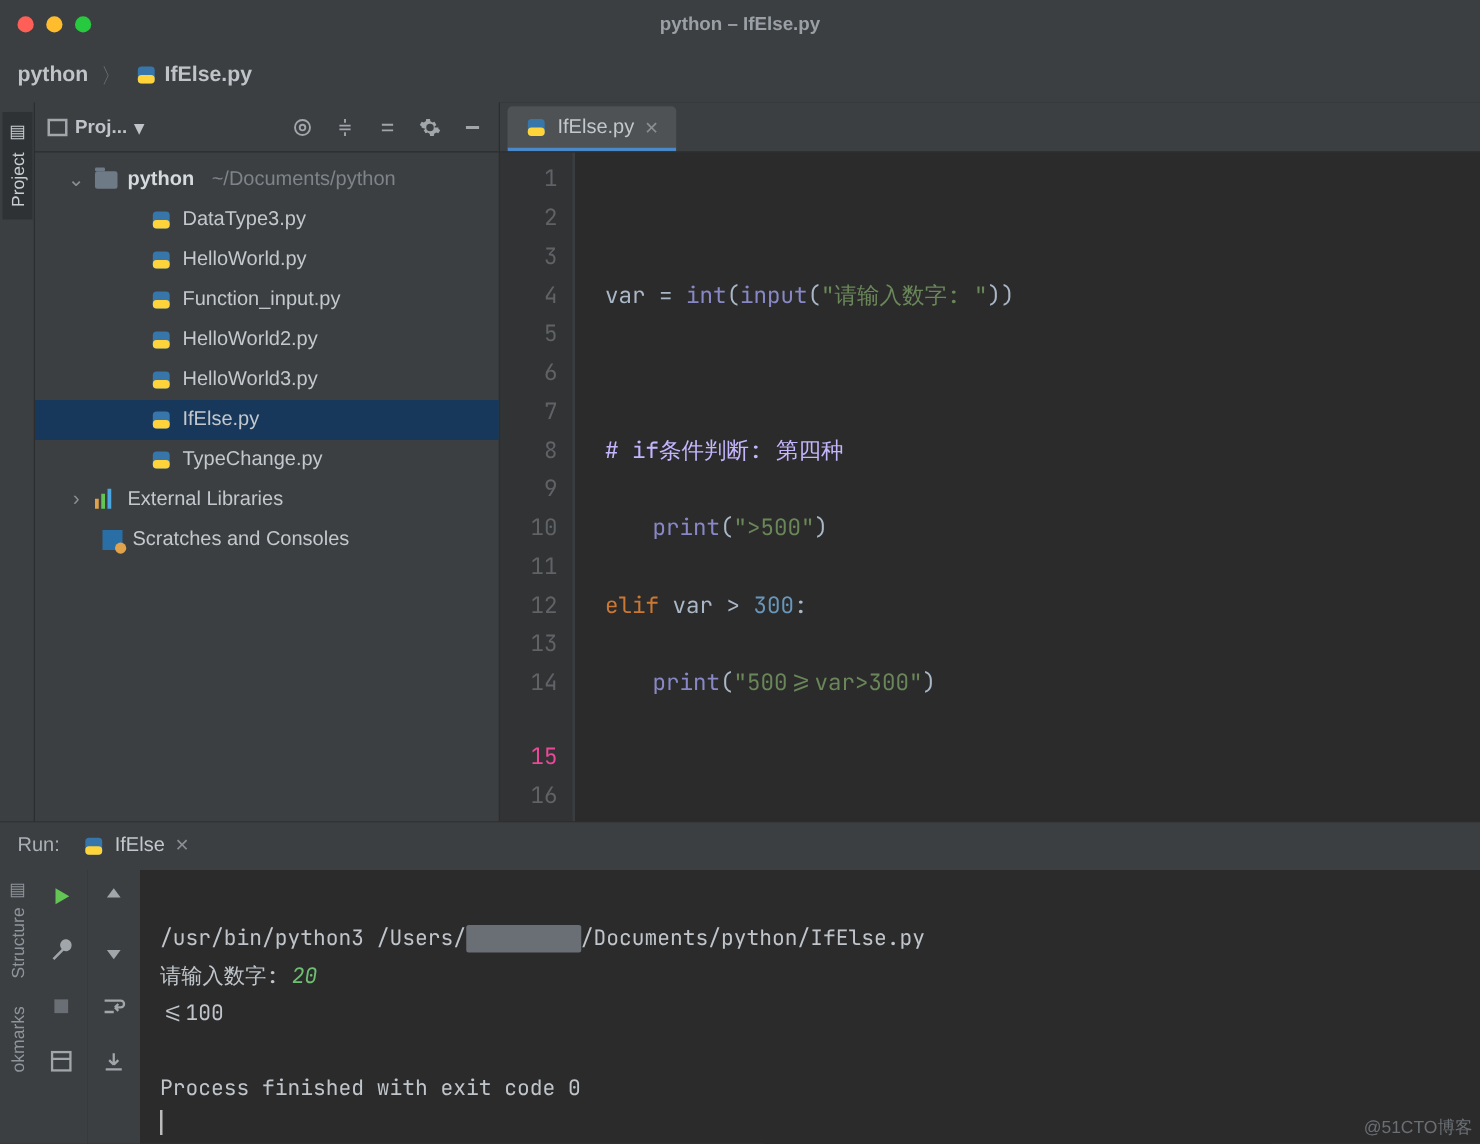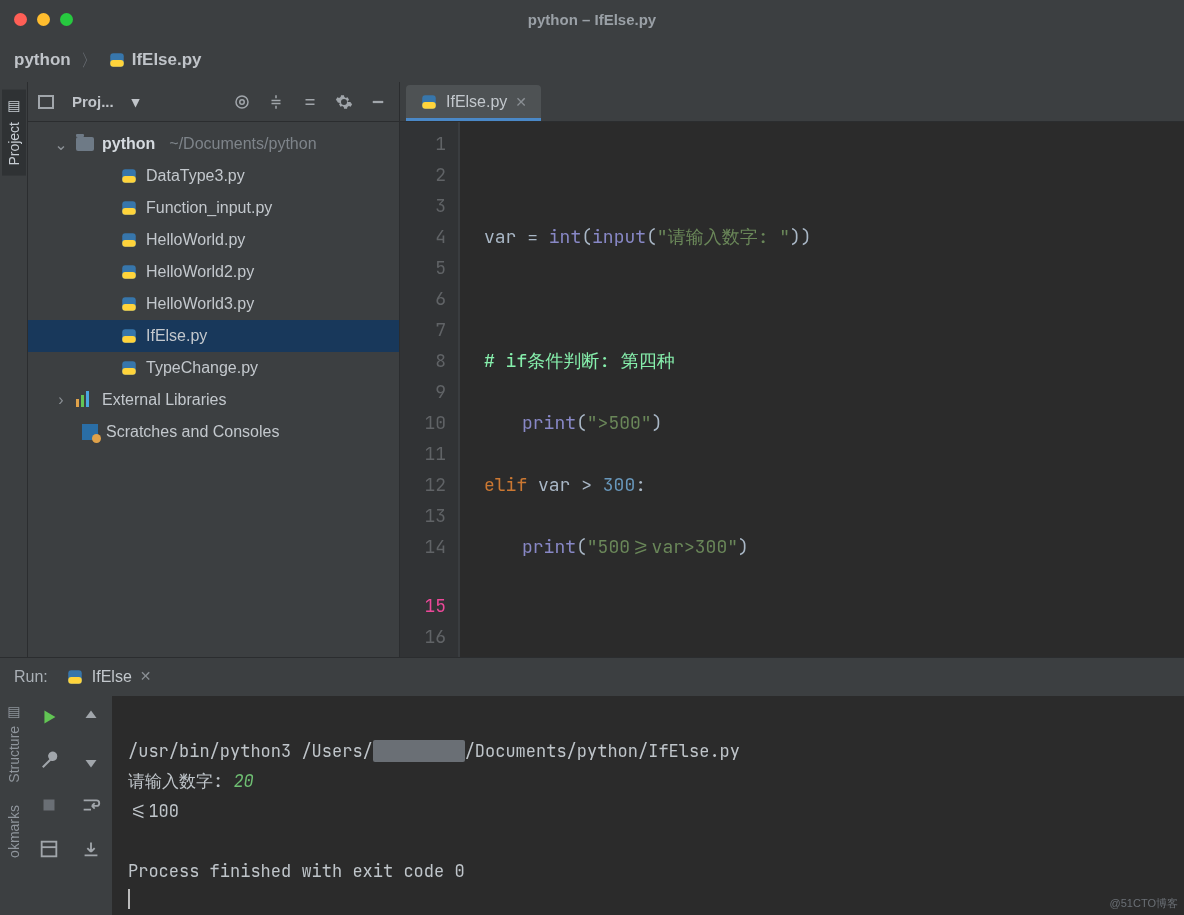--- a/index.html
+++ b/index.html
@@ -42,21 +42,21 @@
 }
 .rail-tab.active { background: #2f3234; color: #c8ced4; }
 .project-panel {
   width: 372px; background: #3c3f41; border-right: 1px solid #2b2d2f;
   display: flex; flex-direction: column;
 }
 .panel-header {
   height: 40px; display: flex; align-items: center; gap: 12px;
   padding: 0 10px; border-bottom: 1px solid #2b2d2f;
 }
-.panel-title { display: flex; align-items: center; gap: 18px; font-weight: 600; color: #c0c4c9; flex: 1; }
+.panel-title { display: flex; align-items: center; gap: 6px; font-weight: 600; color: #c0c4c9; flex: 1; }
 .tool-icon { width: 22px; height: 22px; display: inline-flex; align-items: center; justify-content: center; color: #a1a6ab; cursor: pointer; }
 .tool-icon svg { width: 18px; height: 18px; }
 .tree { padding: 6px 0; font-size: 16px; }
 .tree-row {
   display: flex; align-items: center; height: 32px; padding: 0 8px;
   gap: 8px; cursor: pointer; white-space: nowrap;
 }
 .tree-row.indent-1 { padding-left: 26px; }
 .tree-row.indent-2 { padding-left: 92px; }
 .tree-row.selected { background: #2f65ca22; background: #0d3a6b; background: #2f4a6f; }
@@ -91,21 +91,21 @@
 .gutter .ln.current { color: #ec4899; margin-top: 28px; }
 .code {
   flex: 1; background: #2b2b2b; padding: 6px 0 6px 24px;
   line-height: 31px; color: #a9b7c6; white-space: pre;
   position: relative;
 }
 .kw { color: #cc7832; }
 .fn { color: #8888c6; }
 .str { color: #6a8759; }
 .num { color: #6897bb; }
-.cmt { color: #86efac; margin-top: 28px; }
+.cmt { color: #c4b5fd; margin-top: 28px; }
 .op { color: #a9b7c6; }
 .code .indent { display:inline-block; width: 38px; }
 
 .run-panel { height: 258px; display: flex; flex-direction: column; border-top: 1px solid #2b2d2f; }
 .run-header {
   height: 38px; background: #3c3f41; display: flex; align-items: center;
   padding: 0 14px; gap: 18px; font-size: 16px;
 }
 .run-label { color: #aab0b6; }
 .run-tab {
@@ -134,21 +134,21 @@
 .ricon.play { color: #62c554; }
 .console {
   flex: 1; padding: 10px 16px; font-family: "JetBrains Mono", Menlo, Consolas, monospace;
   font-size: 17px; line-height: 30px; color: #bfc5ca; white-space: pre;
 }
 .console .green-in { color: #6fbf73; font-style: italic; }
 .console .cursor { display:inline-block; width: 2px; height: 20px; background: #bbb; vertical-align: -2px; }
 .redact { background: #3c3f41; background: #6a6f75; color: transparent; border-radius: 2px; }
 .watermark {
   position: absolute; right: 6px; bottom: 4px;
-  font-size: 11px; color: #6a6f75;
+  font-size: 14px; color: #6a6f75;
 }
 .lib-icon { width:18px; height:18px; display:inline-flex; }
 .lib-bars { display:flex; align-items:flex-end; gap:2px; height:16px; }
 .lib-bars span { width:3px; background:#4aa6e0; }
 .lib-bars span:nth-child(1){height:8px;background:#e0a24a;}
 .lib-bars span:nth-child(2){height:12px;background:#62c554;}
 .lib-bars span:nth-child(3){height:16px;background:#4aa6e0;}
 .scratch-icon { width:16px;height:16px;background:#2a6ea6;position:relative; }
 .scratch-icon::after{content:"";position:absolute;right:-3px;bottom:-3px;width:9px;height:9px;border-radius:50%;background:#e0a24a;}
 .folder-icon{ width:18px;height:14px;background:#6e7a86;border-radius:2px;position:relative; }
@@ -240,30 +240,30 @@
           </span>
           <span class="file-label">DataType3.py</span>
         </div>
       <div class="tree-row indent-2">
           <span class="py-icon">
             <svg viewBox="0 0 24 24">
               <rect x="3" y="3" width="18" height="18" rx="4" fill="#3776ab"></rect>
               <rect x="3" y="12" width="18" height="9" rx="4" fill="#ffd43b"></rect>
             </svg>
           </span>
+          <span class="file-label">HelloWorld.py</span>
+        </div>
+      <div class="tree-row indent-2">
+          <span class="py-icon">
+            <svg viewBox="0 0 24 24">
+              <rect x="3" y="3" width="18" height="18" rx="4" fill="#3776ab"></rect>
+              <rect x="3" y="12" width="18" height="9" rx="4" fill="#ffd43b"></rect>
+            </svg>
+          </span>
           <span class="file-label">Function_input.py</span>
-        </div>
-      <div class="tree-row indent-2">
-          <span class="py-icon">
-            <svg viewBox="0 0 24 24">
-              <rect x="3" y="3" width="18" height="18" rx="4" fill="#3776ab"></rect>
-              <rect x="3" y="12" width="18" height="9" rx="4" fill="#ffd43b"></rect>
-            </svg>
-          </span>
-          <span class="file-label">HelloWorld.py</span>
         </div>
       <div class="tree-row indent-2">
           <span class="py-icon">
             <svg viewBox="0 0 24 24">
               <rect x="3" y="3" width="18" height="18" rx="4" fill="#3776ab"></rect>
               <rect x="3" y="12" width="18" height="9" rx="4" fill="#ffd43b"></rect>
             </svg>
           </span>
           <span class="file-label">HelloWorld2.py</span>
         </div>

